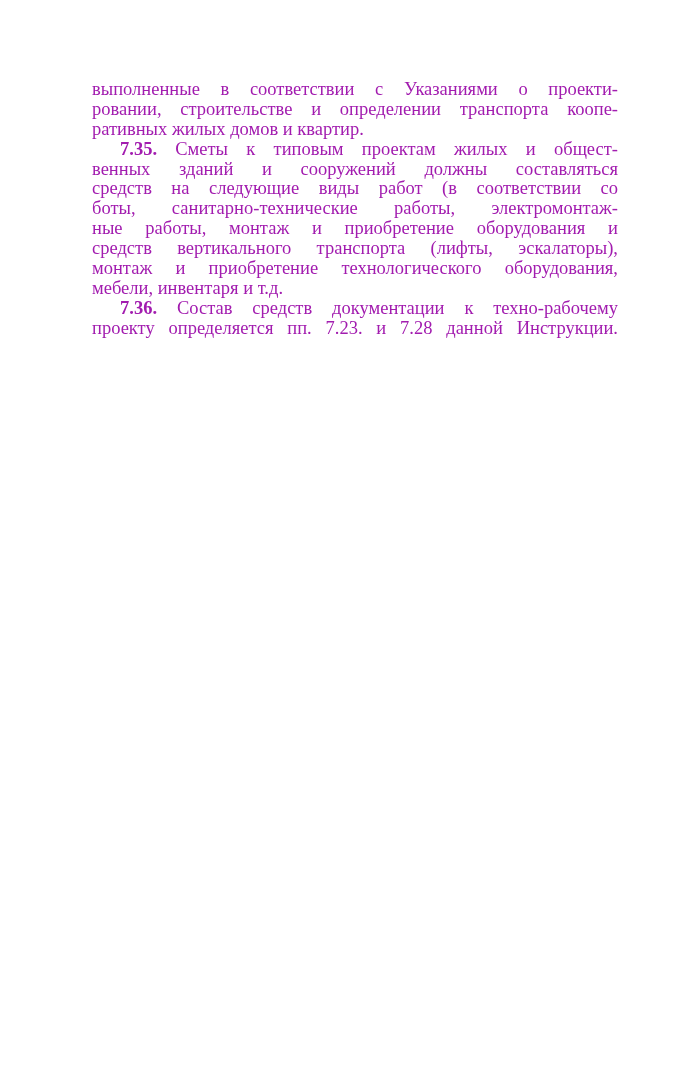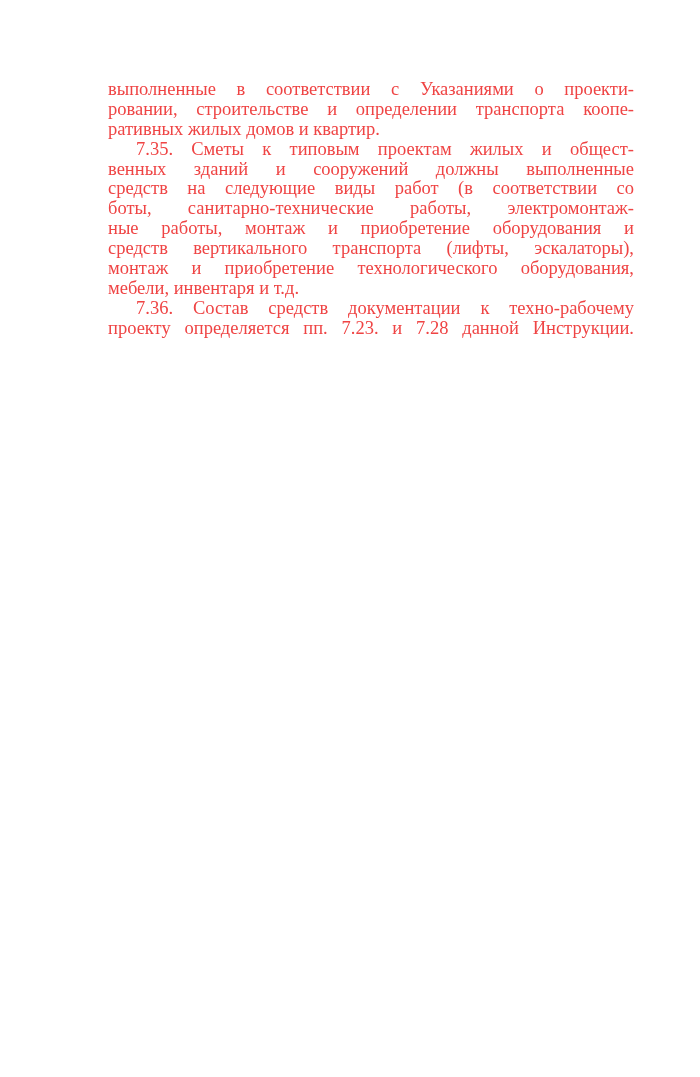--- a/index.html
+++ b/index.html
@@ -8,65 +8,65 @@
       background: #ffffff;
     }
     body {
       width: 700px;
       height: 1077px;
       position: relative;
       overflow: hidden;
     }
     .page {
       position: absolute;
-      left: 108px;
+      left: 92px;
       top: 80px;
       width: 526px;
       font-family: "Liberation Serif", "DejaVu Serif", serif;
       font-size: 18.5px;
       line-height: 19.9px;
-      color: #ef4444;
+      color: #a21caf;
     }
     .line {
       display: block;
       height: 19.9px;
       white-space: nowrap;
       text-align: justify;
       text-align-last: justify;
       word-spacing: 0;
       overflow: visible;
     }
     .line.last {
       text-align: left;
       text-align-last: left;
     }
     .line.indent {
       padding-left: 28px;
     }
     .num {
-      font-weight: normal;
+      font-weight: bold;
     }
     .para {
       display: block;
     }
   </style>
 </head>
 <body>
 
 <div class="page">
 
   <div class="para">
     <span class="line" style="white-space: normal; text-align-last: justify;">выполненные в соответствии с Указаниями о проекти-</span>
     <span class="line" style="white-space: normal; text-align-last: justify;">ровании, строительстве и определении транспорта коопе-</span>
     <span class="line last">ративных жилых домов и квартир.</span>
   </div>
 
   <div class="para">
     <span class="line indent" style="white-space: normal; text-align-last: justify;"><b class="num">7.35.</b><span> Сметы к типовым проектам жилых и общест-</span></span>
-    <span class="line" style="white-space: normal; text-align-last: justify;">венных зданий и сооружений должны выполненные</span>
+    <span class="line" style="white-space: normal; text-align-last: justify;">венных зданий и сооружений должны составляться</span>
     <span class="line" style="white-space: normal; text-align-last: justify;">средств на следующие виды работ (в соответствии со</span>
     <span class="line" style="white-space: normal; text-align-last: justify;">боты, санитарно-технические работы, электромонтаж-</span>
     <span class="line" style="white-space: normal; text-align-last: justify;">ные работы, монтаж и приобретение оборудования и</span>
     <span class="line" style="white-space: normal; text-align-last: justify;">средств вертикального транспорта (лифты, эскалаторы),</span>
     <span class="line" style="white-space: normal; text-align-last: justify;">монтаж и приобретение технологического оборудования,</span>
     <span class="line last">мебели, инвентаря и т.д.</span>
   </div>
 
   <div class="para">
     <span class="line indent" style="white-space: normal; text-align-last: justify;"><b class="num">7.36.</b><span> Состав средств документации к техно-рабочему</span></span>

